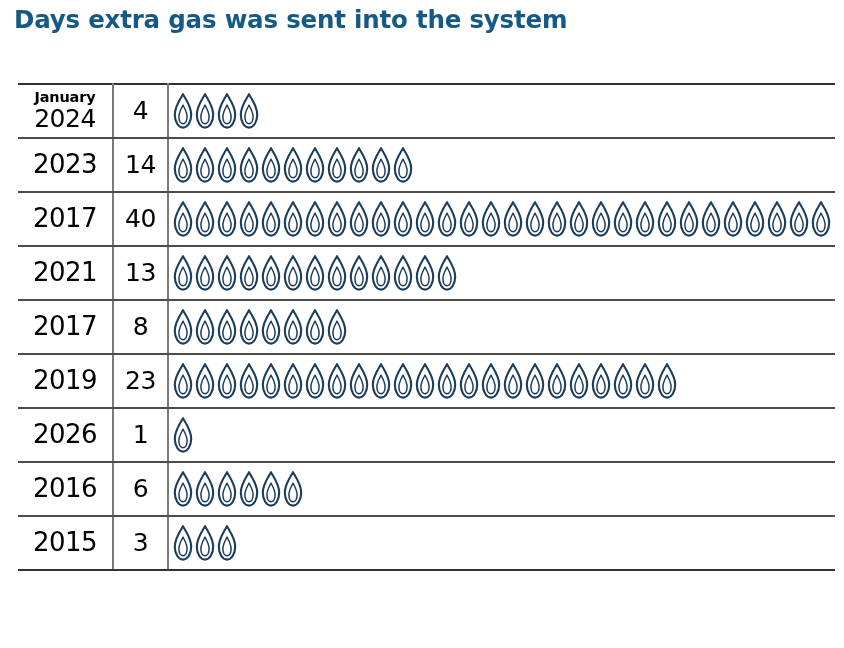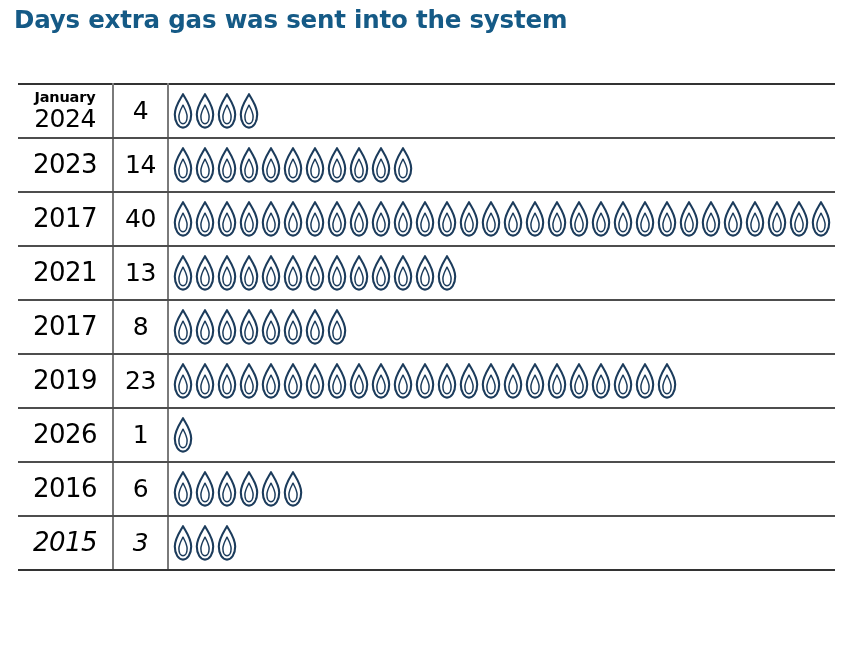--- a/index.html
+++ b/index.html
@@ -49,21 +49,20 @@
     padding: 0;
     vertical-align: middle;
     border-bottom: 2px solid #4d4d4d;
     box-sizing: border-box;
   }
   #pictogram-table tr:first-child td {
     border-top: 2.5px solid #333333;
   }
   #pictogram-table tr:last-child td {
     border-bottom: 2.5px solid #333333;
-    font-style: italic;
   }
 
   .col-year {
     width: 95px;
     text-align: center;
     border-right: 2px solid #7a7a7a;
   }
   .col-count {
     width: 55px;
     text-align: center;

